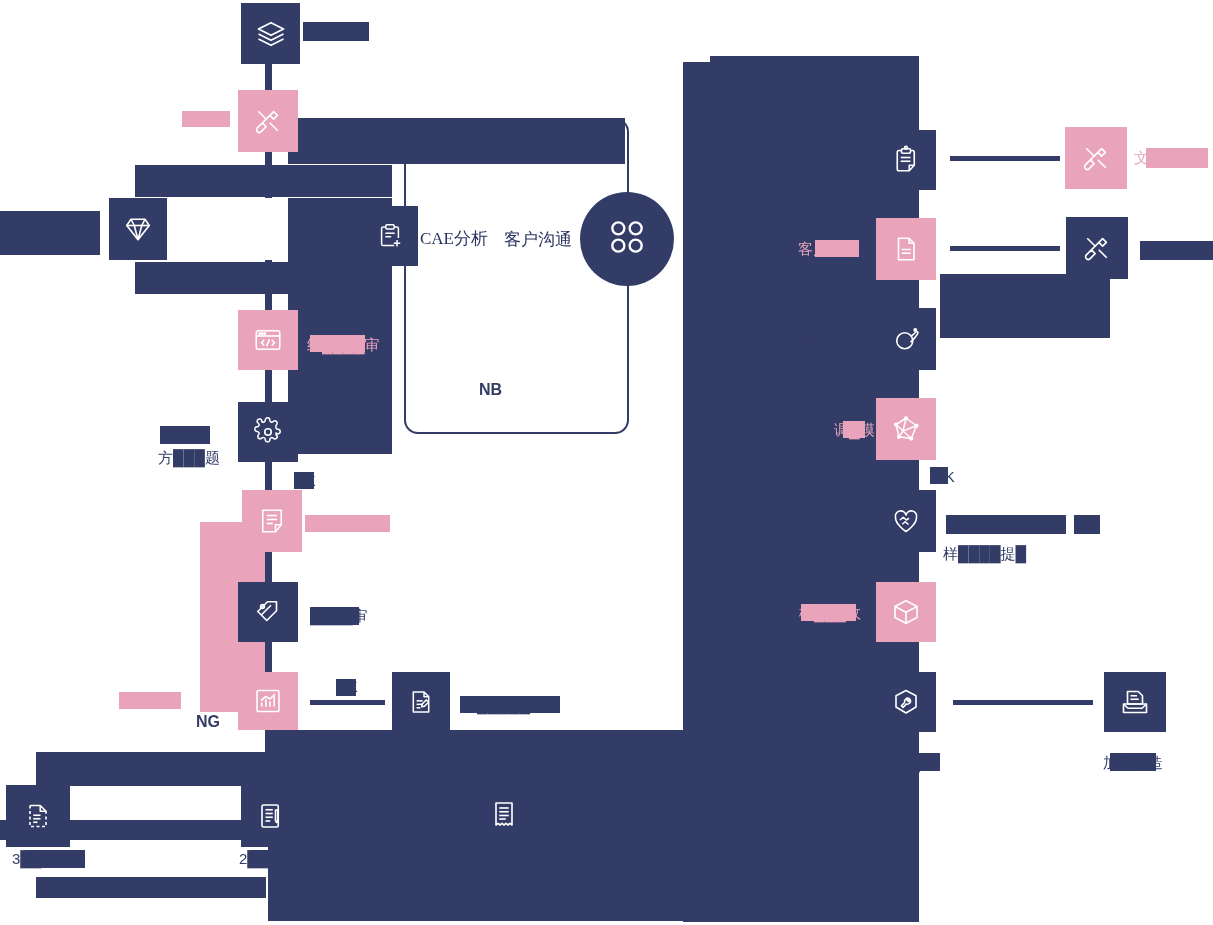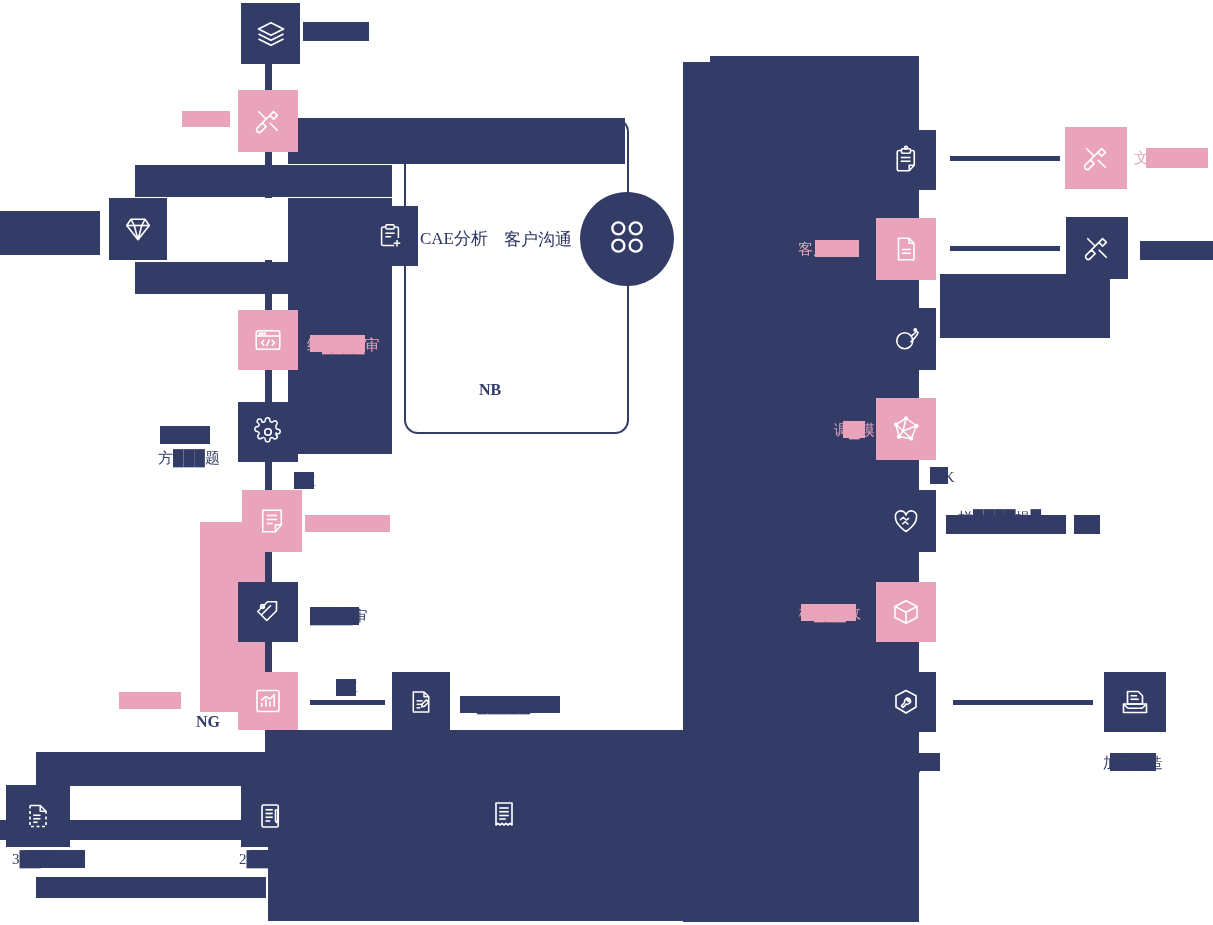--- a/index.html
+++ b/index.html
@@ -29,21 +29,21 @@
 
   .vline{position:absolute;background:#333c67;width:7px;}
   .hline{position:absolute;background:#333c67;height:5px;}
 
   .lbl{
     position:absolute;
     color:#333c67;
     font-size:15px;
     line-height:20px;
     white-space:nowrap;
-    font-family:Liberation Serif, serif;
+    font-family:Liberation Sans, sans-serif;
   }
   .lbl.pinktext{color:#e9a3ba;}
   .lbl.big{font-size:16px;font-weight:bold;}
 
   
   .redact{position:absolute;background:#333c67;}
   .redact.pink{background:#e9a3ba;}
 
   
   .roundbox{
@@ -390,21 +390,21 @@
 
   <div class="node navy" style="left:876px;top:490px;width:60px;height:62px;">
     <span>
       <svg width="30" height="30" viewBox="0 0 24 24" fill="none" stroke="#fff" stroke-width="1.3" stroke-linejoin="round">
         <path d="M12 20.4S3.6 15 3.6 9.2A4.2 4.2 0 0 1 12 7.2a4.2 4.2 0 0 1 8.4 2c0 5.8-8.4 11.2-8.4 11.2z"></path>
         <path d="M7.2 11.2l2.6-2.2 2.4 2.2 2.2-1.4"></path>
         <path d="M9 14.6l2.4-2 2.6 2.2"></path>
       </svg>
     </span>
   </div>
-  <span class="lbl" style="left:943px;top:508px;margin-left:15px;">样████提█</span>
+  <span class="lbl" style="left:943px;top:544px;">样████提█</span>
 
   <div class="node pink" style="left:876px;top:582px;width:60px;height:60px;">
     <span>
       <svg width="30" height="30" viewBox="0 0 24 24" fill="none" stroke="#fff" stroke-width="1.3" stroke-linejoin="round">
         <polygon points="12,3 20.8,7.6 20.8,16.4 12,21 3.2,16.4 3.2,7.6"></polygon>
         <polyline points="3.2,7.6 12,12.2 20.8,7.6"></polyline>
         <line x1="12" y1="12.2" x2="12" y2="21"></line>
       </svg>
     </span>
   </div>

